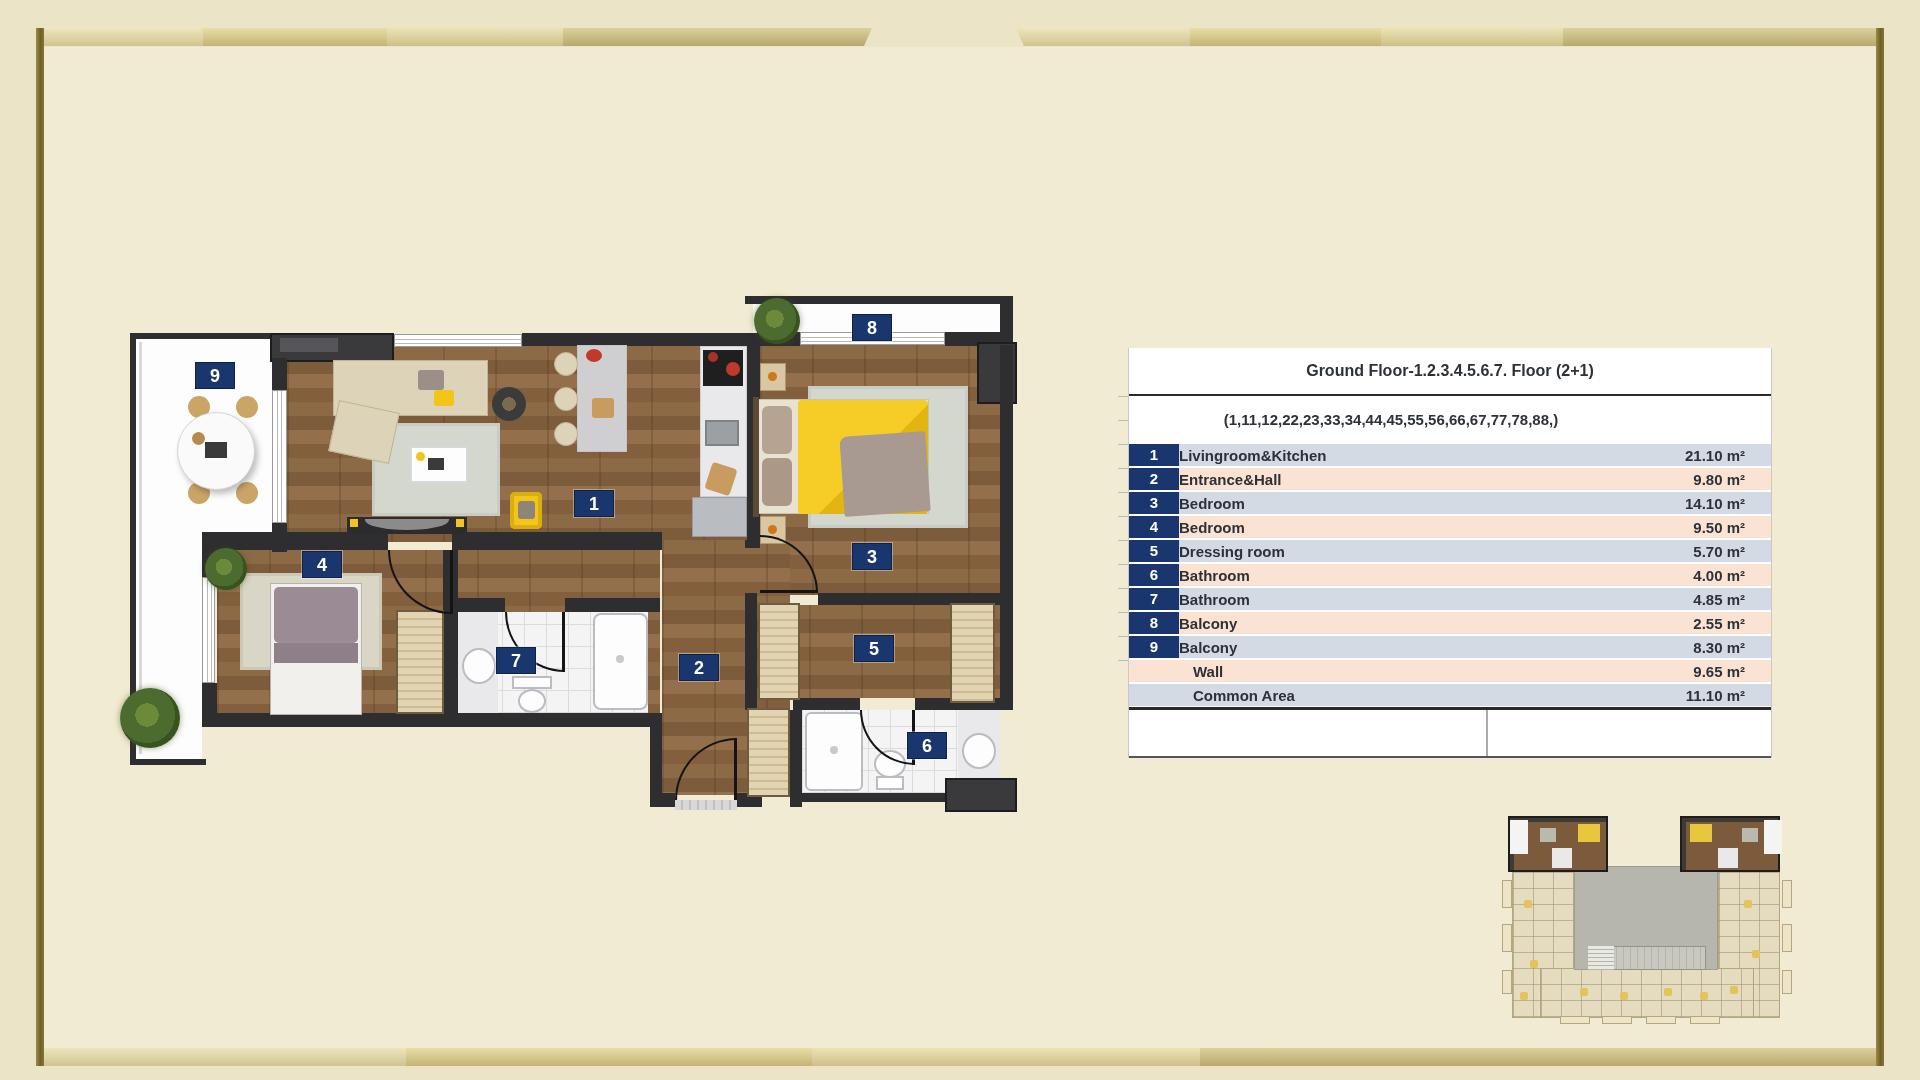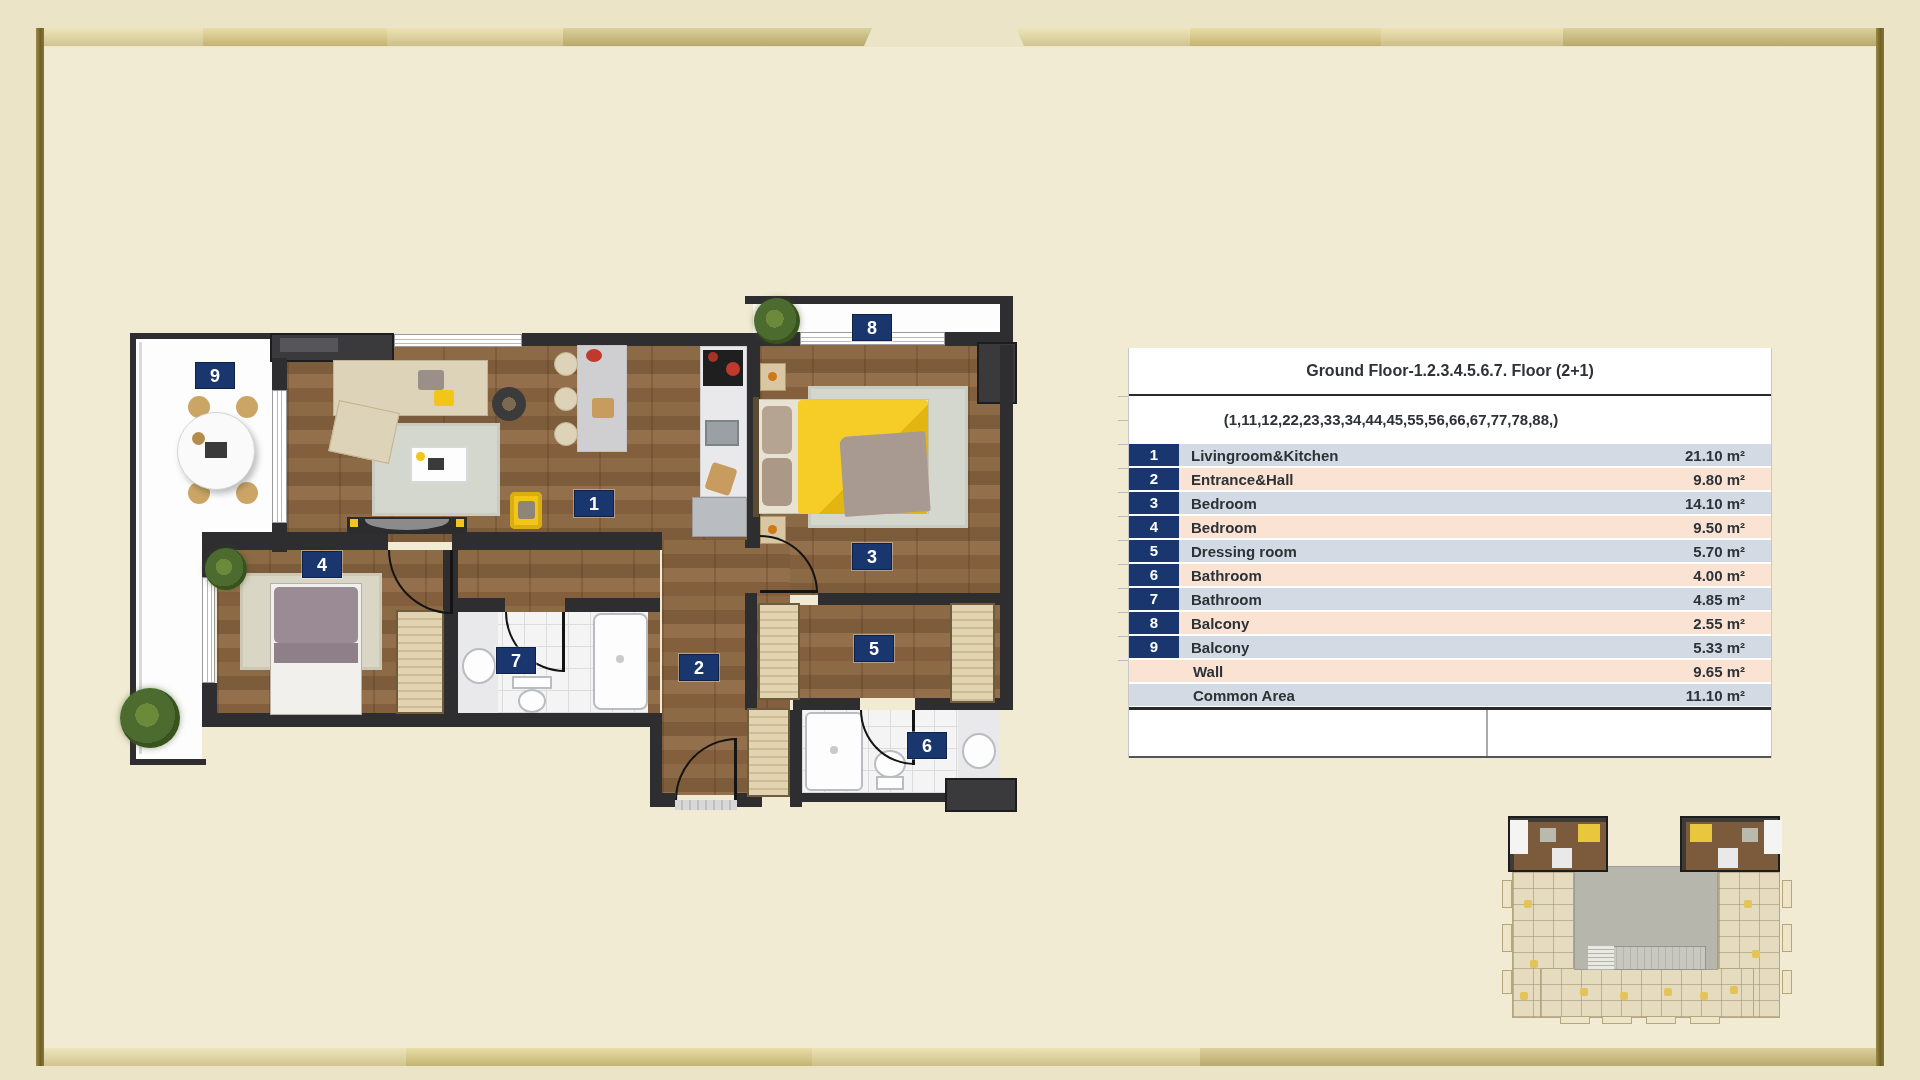--- a/index.html
+++ b/index.html
@@ -38,21 +38,21 @@
   .badge{background:#1a366e;border:1px solid #0e2248;color:#fff;font-weight:bold;font-size:18px;text-align:center;line-height:26px;box-sizing:border-box;box-shadow:0 0 0 1px rgba(255,255,255,.35);}
   .arc-bl{border-left:2px solid #141414;border-bottom:2px solid #141414;border-bottom-left-radius:100%;box-sizing:border-box;}
   .arc-tr{border-top:2px solid #141414;border-right:2px solid #141414;border-top-right-radius:100%;box-sizing:border-box;}
   .arc-tl{border-top:2px solid #141414;border-left:2px solid #141414;border-top-left-radius:100%;box-sizing:border-box;}
   .leaf{background:#141414;}
   .plant{border-radius:50%;background:radial-gradient(circle at 45% 45%, #6d8a3a 0 25%, #4c6b2f 25% 60%, #39531f 60% 100%);box-shadow:0 0 6px rgba(60,80,30,.5);}
   
   .tbl-txt{color:#2d3138;font-weight:bold;}
   .row{display:flex;align-items:center;box-sizing:border-box;}
   .numcell{width:50px;height:100%;background:#1a366e;color:#fff;font-weight:bold;font-size:15px;text-align:center;line-height:22px;flex:0 0 50px;}
-  .lblcell{flex:1;font-size:15px;padding-left:12px;}
+  .lblcell{flex:1;font-size:15px;}
   .valcell{font-size:15px;padding-right:26px;text-align:right;}
   .row-blue{background:#d3dae3;}
   .row-peach{background:#fbe3d4;}
   
   .faded{background:
      repeating-linear-gradient(0deg, rgba(140,125,95,.45) 0 1px, rgba(0,0,0,0) 1px 16px),
      repeating-linear-gradient(90deg, rgba(140,125,95,.45) 0 1px, rgba(0,0,0,0) 1px 20px),#e5dbbe;
      border:1px solid #b4a77f;box-sizing:border-box;}
   .mini-dot{background:#e3c35a;border-radius:2px;}
   .mini-balc{background:#eee5c8;border:1px solid #b4a77f;box-sizing:border-box;}
@@ -266,21 +266,21 @@
       <div class="valcell tbl-txt">4.85 m²</div>
     </div>
     <div class="abs row row-peach" style="left:0;top:264px;width:642px;height:22px;">
       <div class="numcell">8</div>
       <div class="lblcell tbl-txt">Balcony</div>
       <div class="valcell tbl-txt">2.55 m²</div>
     </div>
     <div class="abs row row-blue" style="left:0;top:288px;width:642px;height:22px;">
       <div class="numcell">9</div>
       <div class="lblcell tbl-txt">Balcony</div>
-      <div class="valcell tbl-txt">5.33 m²</div>
+      <div class="valcell tbl-txt">8.30 m²</div>
     </div>
     <div class="abs row row-peach" style="left:0;top:312px;width:642px;height:22px;">
       <div class="lblcell tbl-txt" style="padding-left:64px;">Wall</div>
       <div class="valcell tbl-txt">9.65 m²</div>
     </div>
     <div class="abs row row-blue" style="left:0;top:336px;width:642px;height:22px;">
       <div class="lblcell tbl-txt" style="padding-left:64px;">Common Area</div>
       <div class="valcell tbl-txt">11.10 m²</div>
     </div>
 

